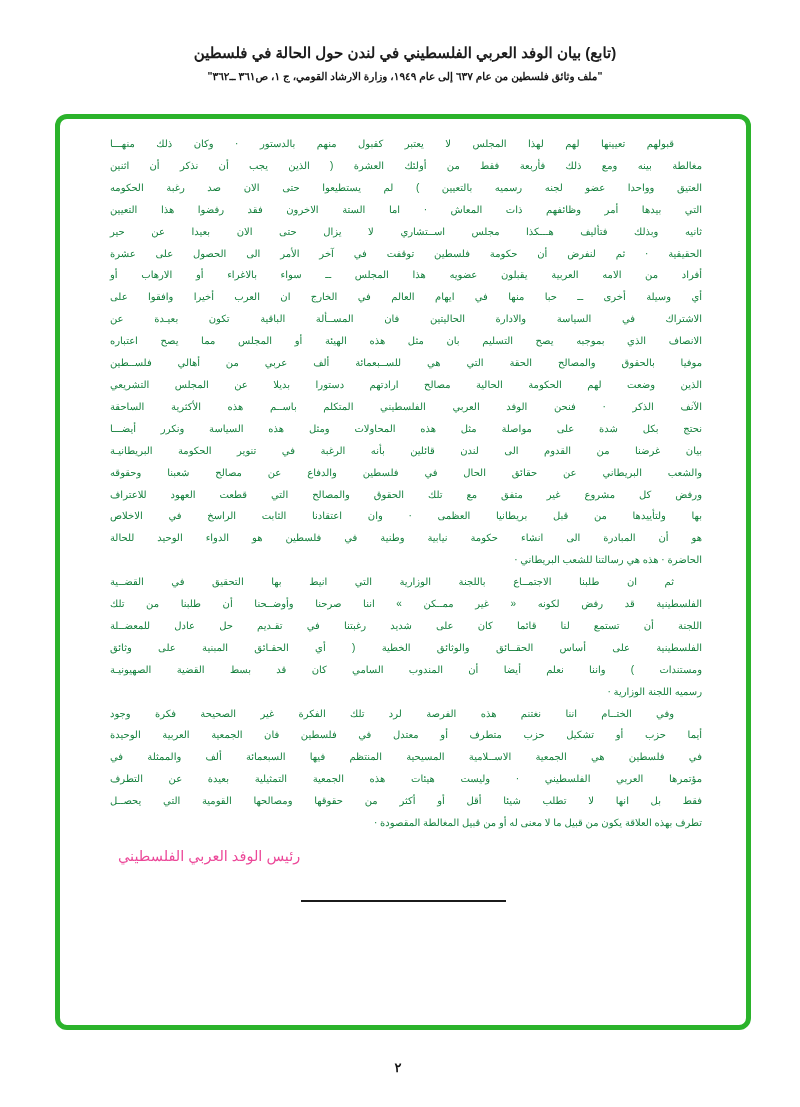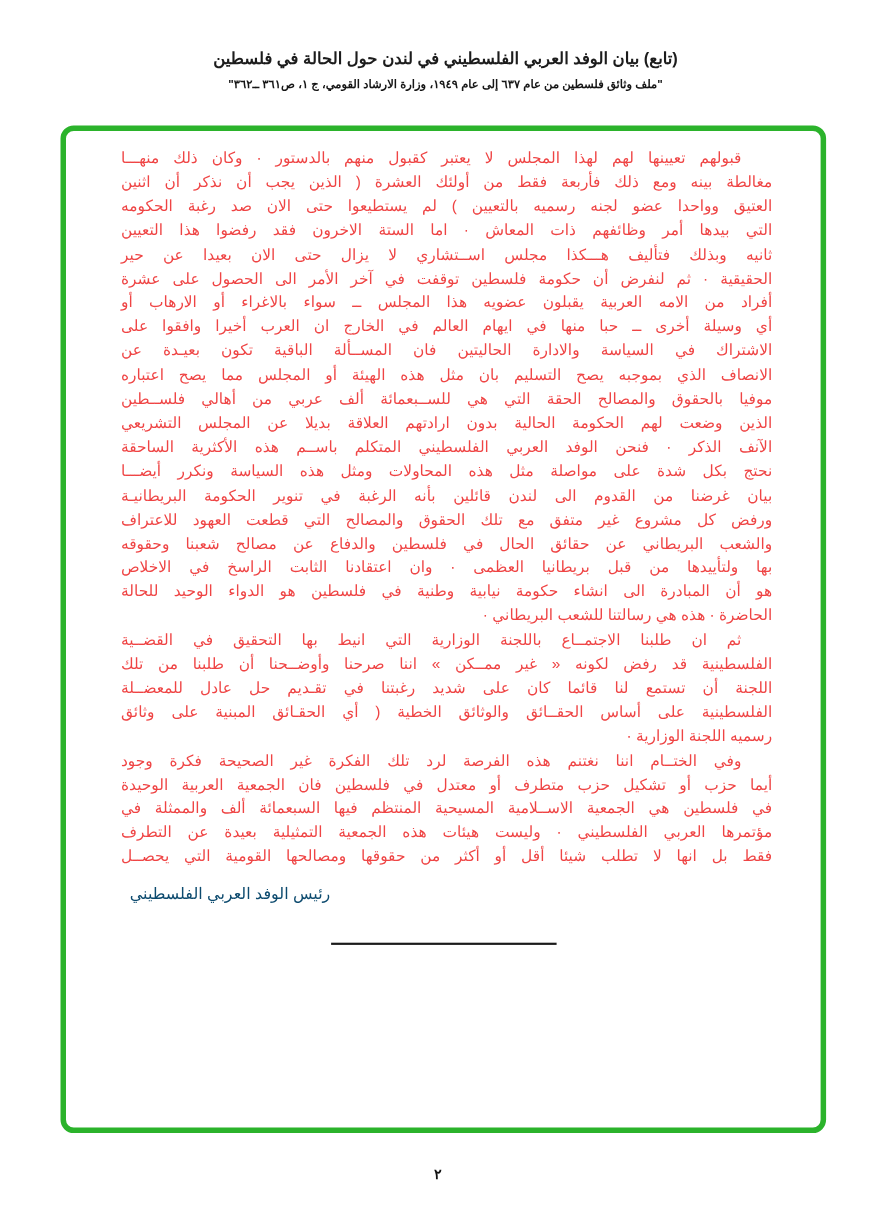--- a/index.html
+++ b/index.html
@@ -36,38 +36,38 @@
     left: 55px; top: 114px;
     width: 686px; height: 906px;
     border: 5px solid #2bb32b;
     border-radius: 12px;
     background: #ffffff;
     box-sizing: content-box;
   }
   .scan {
     direction: rtl;
     padding: 14px 44px 0 50px;
-    font-size: 14px;
+    font-size: 10px;
     line-height: 21.9px;
-    color: #ef4444;
+    color: #15803d;
   }
   .line {
     text-align: justify;
     text-align-last: justify;
     white-space: normal;
   }
   .line.last { text-align-last: auto; }
   .line.indent { padding-right: 28px; }
   .para + .para { }
   .signature {
     direction: rtl;
     text-align: left;
     padding: 14px 0 0 58px;
     font-size: 14.5px;
-    color: #0c4a6e;
+    color: #ec4899;
   }
   .divider {
     width: 205px;
     height: 2px;
     background: #1b1b1b;
     margin: 36px auto 0 auto;
   }
   .page-number {
     position: absolute;
     top: 1060px;
@@ -95,43 +95,45 @@
           <div class="line">مغالطة بينه ومع ذلك فأربعة فقط من أولئك العشرة ( الذين يجب أن نذكر أن اثنين</div>
           <div class="line">العتيق وواحدا عضو لجنه رسميه بالتعيين ) لم يستطيعوا حتى الان صد رغبة الحكومه</div>
           <div class="line">التي بيدها أمر وظائفهم ذات المعاش · اما الستة الاخرون فقد رفضوا هذا التعيين</div>
           <div class="line">ثانيه وبذلك فتأليف هـــكذا مجلس اســتشاري لا يزال حتى الان بعيدا عن حير</div>
           <div class="line">الحقيقية · ثم لنفرض أن حكومة فلسطين توقفت في آخر الأمر الى الحصول على عشرة</div>
           <div class="line">أفراد من الامه العربية يقبلون عضويه هذا المجلس ــ سواء بالاغراء أو الارهاب أو</div>
           <div class="line">أي وسيلة أخرى ــ حبا منها في ايهام العالم في الخارج ان العرب أخيرا وافقوا على</div>
           <div class="line">الاشتراك في السياسة والادارة الحاليتين فان المســألة الباقية تكون بعيـدة عن</div>
           <div class="line">الانصاف الذي بموجبه يصح التسليم بان مثل هذه الهيئة أو المجلس مما يصح اعتباره</div>
           <div class="line">موفيا بالحقوق والمصالح الحقة التي هي للســبعمائة ألف عربي من أهالي فلســطين</div>
-          <div class="line">الذين وضعت لهم الحكومة الحالية بدون ارادتهم العلاقة بديلا عن المجلس التشريعي</div>
+          <div class="line">الذين وضعت لهم الحكومة الحالية مصالح ارادتهم دستورا بديلا عن المجلس التشريعي</div>
           <div class="line">الآنف الذكر · فنحن الوفد العربي الفلسطيني المتكلم باســم هذه الأكثرية الساحقة</div>
           <div class="line">نحتج بكل شدة على مواصلة مثل هذه المحاولات ومثل هذه السياسة ونكرر أيضـــا</div>
           <div class="line">بيان غرضنا من القدوم الى لندن قائلين بأنه الرغبة في تنوير الحكومة البريطانيـة</div>
+          <div class="line">والشعب البريطاني عن حقائق الحال في فلسطين والدفاع عن مصالح شعبنا وحقوقه</div>
           <div class="line">ورفض كل مشروع غير متفق مع تلك الحقوق والمصالح التي قطعت العهود للاعتراف</div>
-          <div class="line">والشعب البريطاني عن حقائق الحال في فلسطين والدفاع عن مصالح شعبنا وحقوقه</div>
           <div class="line">بها ولتأييدها من قبل بريطانيا العظمى · وان اعتقادنا الثابت الراسخ في الاخلاص</div>
           <div class="line">هو أن المبادرة الى انشاء حكومة نيابية وطنية في فلسطين هو الدواء الوحيد للحالة</div>
           <div class="line last">الحاضرة · هذه هي رسالتنا للشعب البريطاني ·</div>
         </div>
         <div class="para">
           <div class="line indent">ثم ان طلبنا الاجتمــاع باللجنة الوزارية التي انيط بها التحقيق في القضــية</div>
           <div class="line">الفلسطينية قد رفض لكونه « غير ممــكن » اننا صرحنا وأوضــحنا أن طلبنا من تلك</div>
           <div class="line">اللجنة أن تستمع لنا قائما كان على شديد رغبتنا في تقـديم حل عادل للمعضــلة</div>
           <div class="line">الفلسطينية على أساس الحقــائق والوثائق الخطية ( أي الحقـائق المبنية على وثائق</div>
+          <div class="line">ومستندات ) واننا نعلم أيضا أن المندوب السامي كان قد بسط القضية الصهيونيـة</div>
           <div class="line last">رسميه اللجنة الوزارية ·</div>
         </div>
         <div class="para">
           <div class="line indent">وفي الختــام اننا نغتنم هذه الفرصة لرد تلك الفكرة غير الصحيحة فكرة وجود</div>
           <div class="line">أيما حزب أو تشكيل حزب متطرف أو معتدل في فلسطين فان الجمعية العربية الوحيدة</div>
           <div class="line">في فلسطين هي الجمعية الاســلامية المسيحية المنتظم فيها السبعمائة ألف والممثلة في</div>
           <div class="line">مؤتمرها العربي الفلسطيني · وليست هيئات هذه الجمعية التمثيلية بعيدة عن التطرف</div>
           <div class="line">فقط بل انها لا تطلب شيئا أقل أو أكثر من حقوقها ومصالحها القومية التي يحصــل</div>
+          <div class="line last">تطرف بهذه العلاقة يكون من قبيل ما لا معنى له أو من قبيل المغالطة المقصودة ·</div>
         </div>
       </div>
     <div class="signature">رئيس الوفد العربي الفلسطيني</div>
     <div class="divider"></div>
   </div>
 
   <div class="page-number">٢</div>
 
 </div>
 

